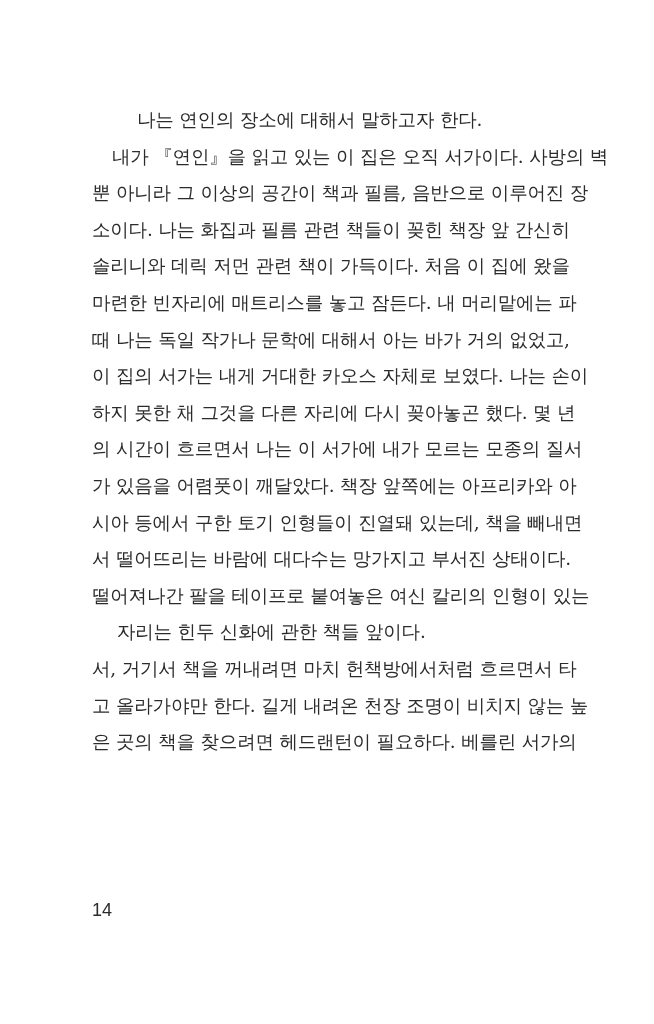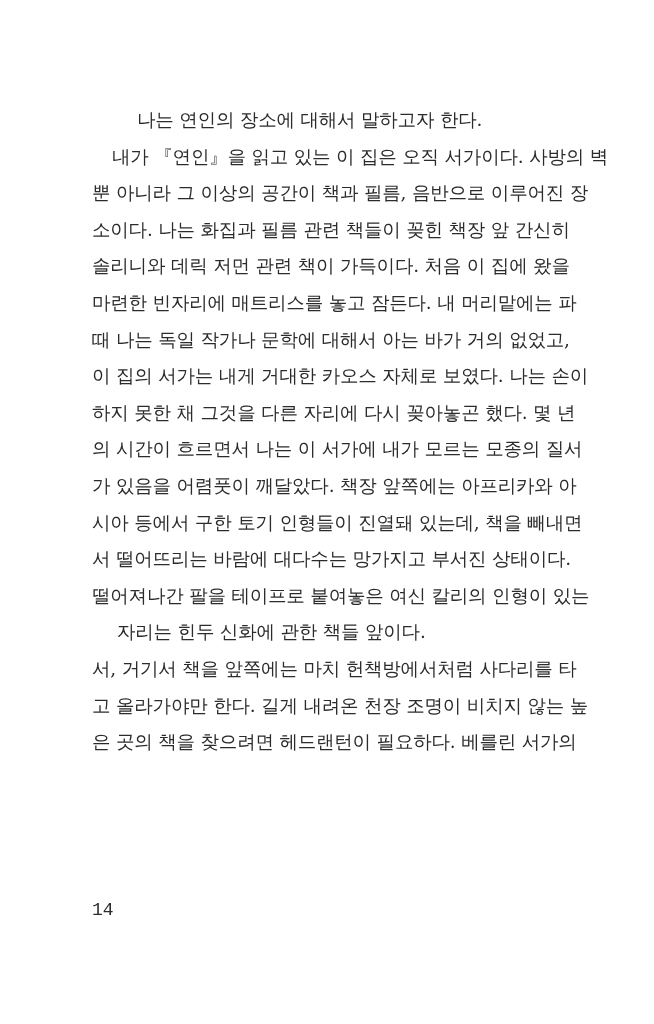--- a/index.html
+++ b/index.html
@@ -40,21 +40,21 @@
       padding-left: 20px;
     }
     .line.last {
       text-align-last: left;
       margin-left: 25px;
     }
     .page-number {
       position: absolute;
       left: 92px;
       top: 900px;
-      font-family: Liberation Mono, monospace;
+      font-family: Liberation Sans, sans-serif;
       font-size: 18px;
       color: #2b2b2b;
     }
   </style>
 </head>
 <body>
 
 <div class="page">
   <div class="text-block">
 
@@ -68,19 +68,19 @@
     <div class="line">때 나는 독일 작가나 문학에 대해서 아는 바가 거의 없었고,</div>
     <div class="line">이 집의 서가는 내게 거대한 카오스 자체로 보였다. 나는 손이</div>
     <div class="line">하지 못한 채 그것을 다른 자리에 다시 꽂아놓곤 했다. 몇 년</div>
     <div class="line">의 시간이 흐르면서 나는 이 서가에 내가 모르는 모종의 질서</div>
     <div class="line">가 있음을 어렴풋이 깨달았다. 책장 앞쪽에는 아프리카와 아</div>
     <div class="line">시아 등에서 구한 토기 인형들이 진열돼 있는데, 책을 빼내면</div>
     <div class="line">서 떨어뜨리는 바람에 대다수는 망가지고 부서진 상태이다.</div>
     <div class="line">떨어져나간 팔을 테이프로 붙여놓은 여신 칼리의 인형이 있는</div>
     <div class="line last">자리는 힌두 신화에 관한 책들 앞이다.</div>
 
-    <div class="line">서, 거기서 책을 앞쪽에는 마치 헌책방에서처럼 사다리를 타</div>
+    <div class="line">서, 거기서 책을 꺼내려면 마치 헌책방에서처럼 흐르면서 타</div>
     <div class="line">고 올라가야만 한다. 길게 내려온 천장 조명이 비치지 않는 높</div>
     <div class="line">은 곳의 책을 찾으려면 헤드랜턴이 필요하다. 베를린 서가의</div>
   </div>
 
   <div class="page-number">14</div>
 </div>
 
 </body></html>

